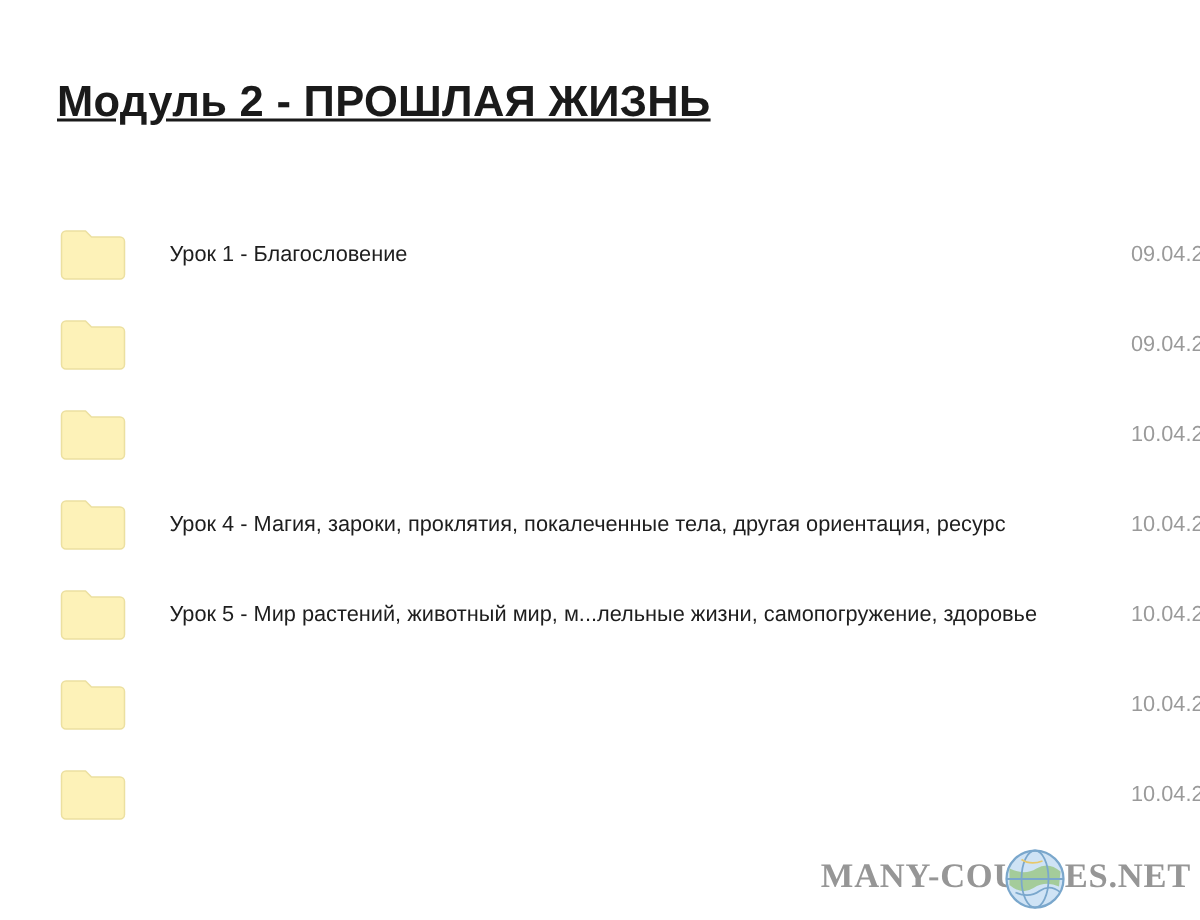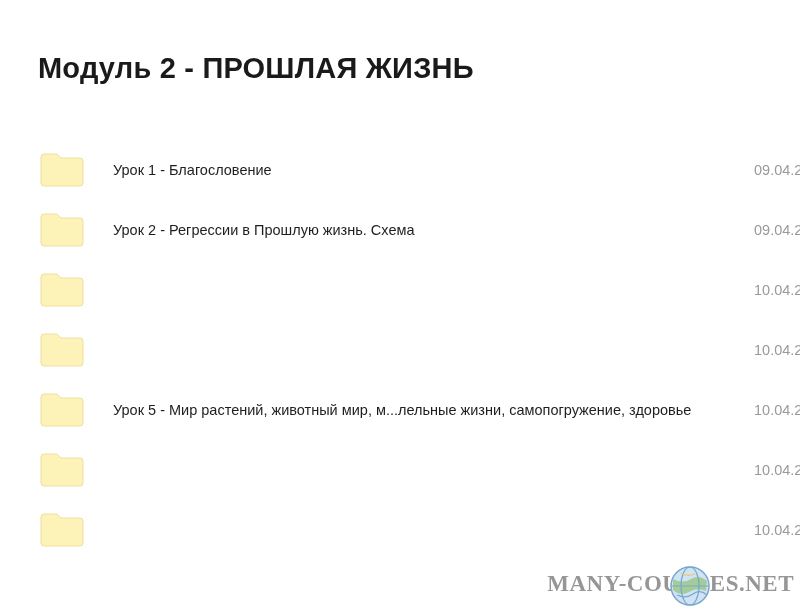--- a/index.html
+++ b/index.html
@@ -17,20 +17,21 @@
 
   .page-title {
     position: absolute;
     left: 38px;
     top: 52px;
     font-size: 29px;
     font-weight: bold;
     color: #1a1a1a;
     letter-spacing: 0.2px;
     white-space: nowrap;
+    text-decoration: underline;
   }
 
   .file-list {
     position: absolute;
     left: 0;
     top: 140px;
     width: 791px;
   }
 
   .file-row {
@@ -116,39 +117,39 @@
     <span class="row-name">Урок 1 - Благословение</span>
     <span class="row-date">09.04.2</span>
   </div>
 
   <div class="file-row">
     <span class="folder-icon-wrap">
       <svg class="folder-icon" viewBox="0 0 44 36" xmlns="http://www.w3.org/2000/svg">
         <path d="M1 5 a3 3 0 0 1 3-3 h13 l4 4 h19 a3 3 0 0 1 3 3 v22 a3 3 0 0 1 -3 3 h-36 a3 3 0 0 1 -3 -3 z" fill="#fdf2b8" stroke="#ece0a0" stroke-width="1"></path>
       </svg>
     </span>
-    <span class="row-name">Урок 2 - Регрессии в Прошлую жизнь. Схема</span>
     <span class="row-date">09.04.2</span>
   </div>
 
   <div class="file-row">
     <span class="folder-icon-wrap">
       <svg class="folder-icon" viewBox="0 0 44 36" xmlns="http://www.w3.org/2000/svg">
         <path d="M1 5 a3 3 0 0 1 3-3 h13 l4 4 h19 a3 3 0 0 1 3 3 v22 a3 3 0 0 1 -3 3 h-36 a3 3 0 0 1 -3 -3 z" fill="#fdf2b8" stroke="#ece0a0" stroke-width="1"></path>
       </svg>
     </span>
     <span class="row-date">10.04.2</span>
   </div>
 
   <div class="file-row">
     <span class="folder-icon-wrap">
       <svg class="folder-icon" viewBox="0 0 44 36" xmlns="http://www.w3.org/2000/svg">
         <path d="M1 5 a3 3 0 0 1 3-3 h13 l4 4 h19 a3 3 0 0 1 3 3 v22 a3 3 0 0 1 -3 3 h-36 a3 3 0 0 1 -3 -3 z" fill="#fdf2b8" stroke="#ece0a0" stroke-width="1"></path>
       </svg>
     </span>
+    <span class="row-name">Урок 4 - Магия, зароки, проклятия, покалеченные тела, другая ориентация, ресурс</span>
     <span class="row-date">10.04.2</span>
   </div>
 
   <div class="file-row">
     <span class="folder-icon-wrap">
       <svg class="folder-icon" viewBox="0 0 44 36" xmlns="http://www.w3.org/2000/svg">
         <path d="M1 5 a3 3 0 0 1 3-3 h13 l4 4 h19 a3 3 0 0 1 3 3 v22 a3 3 0 0 1 -3 3 h-36 a3 3 0 0 1 -3 -3 z" fill="#fdf2b8" stroke="#ece0a0" stroke-width="1"></path>
       </svg>
     </span>
     <span class="row-name">Урок 5 - Мир растений, животный мир, м...лельные жизни, самопогружение, здоровье</span>

